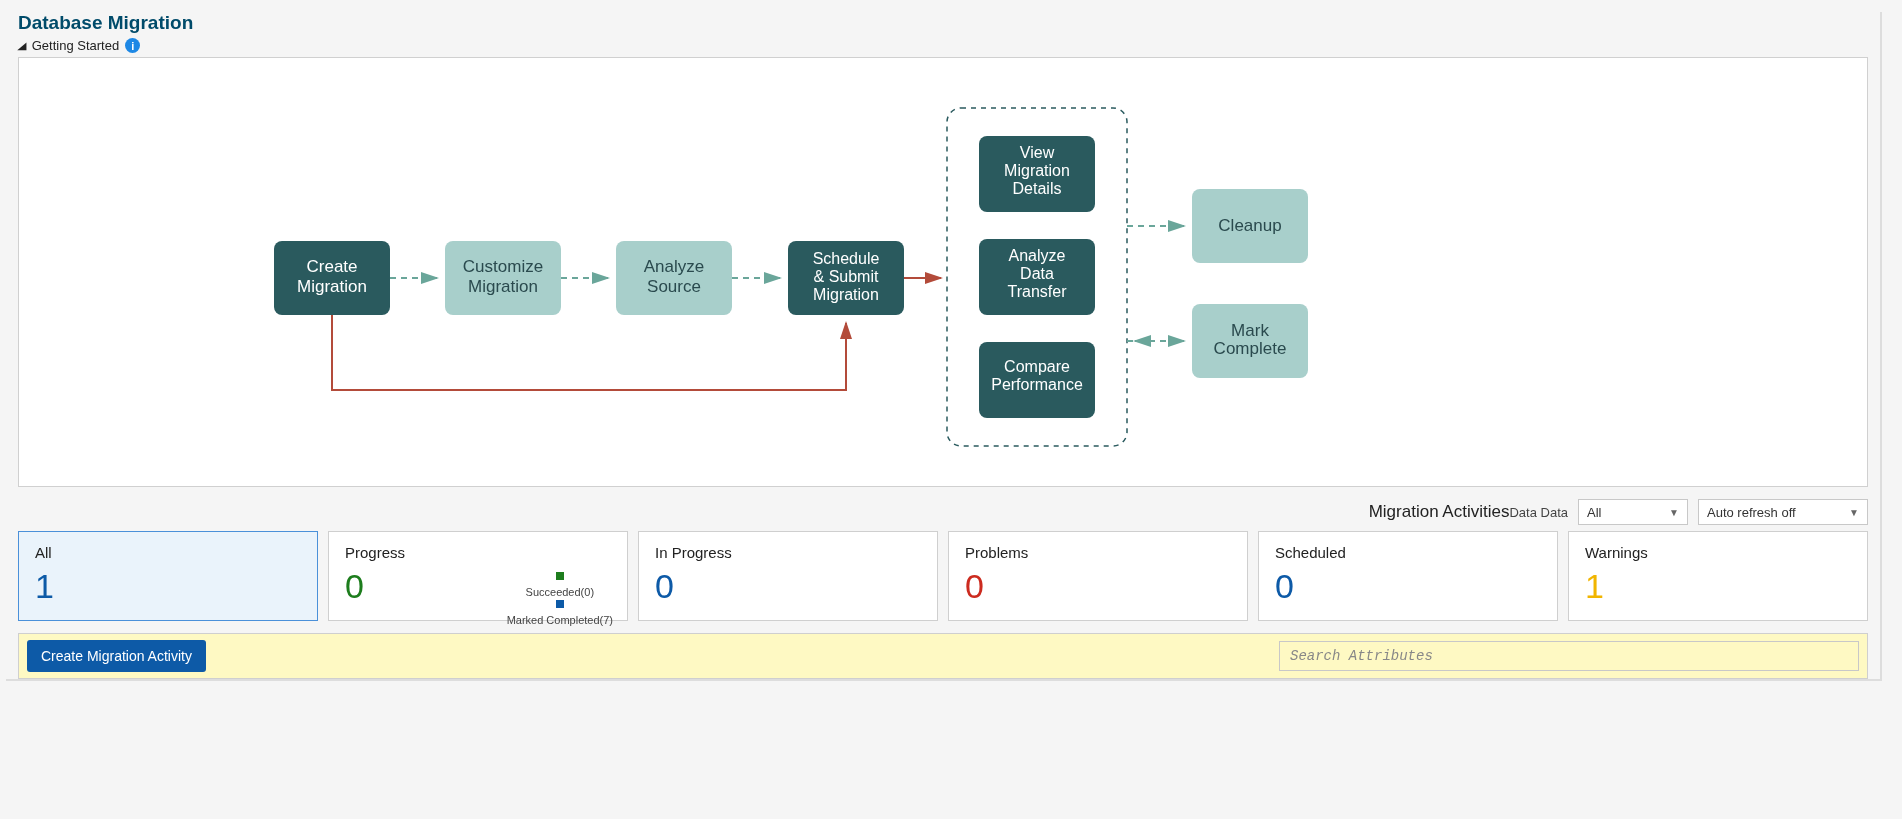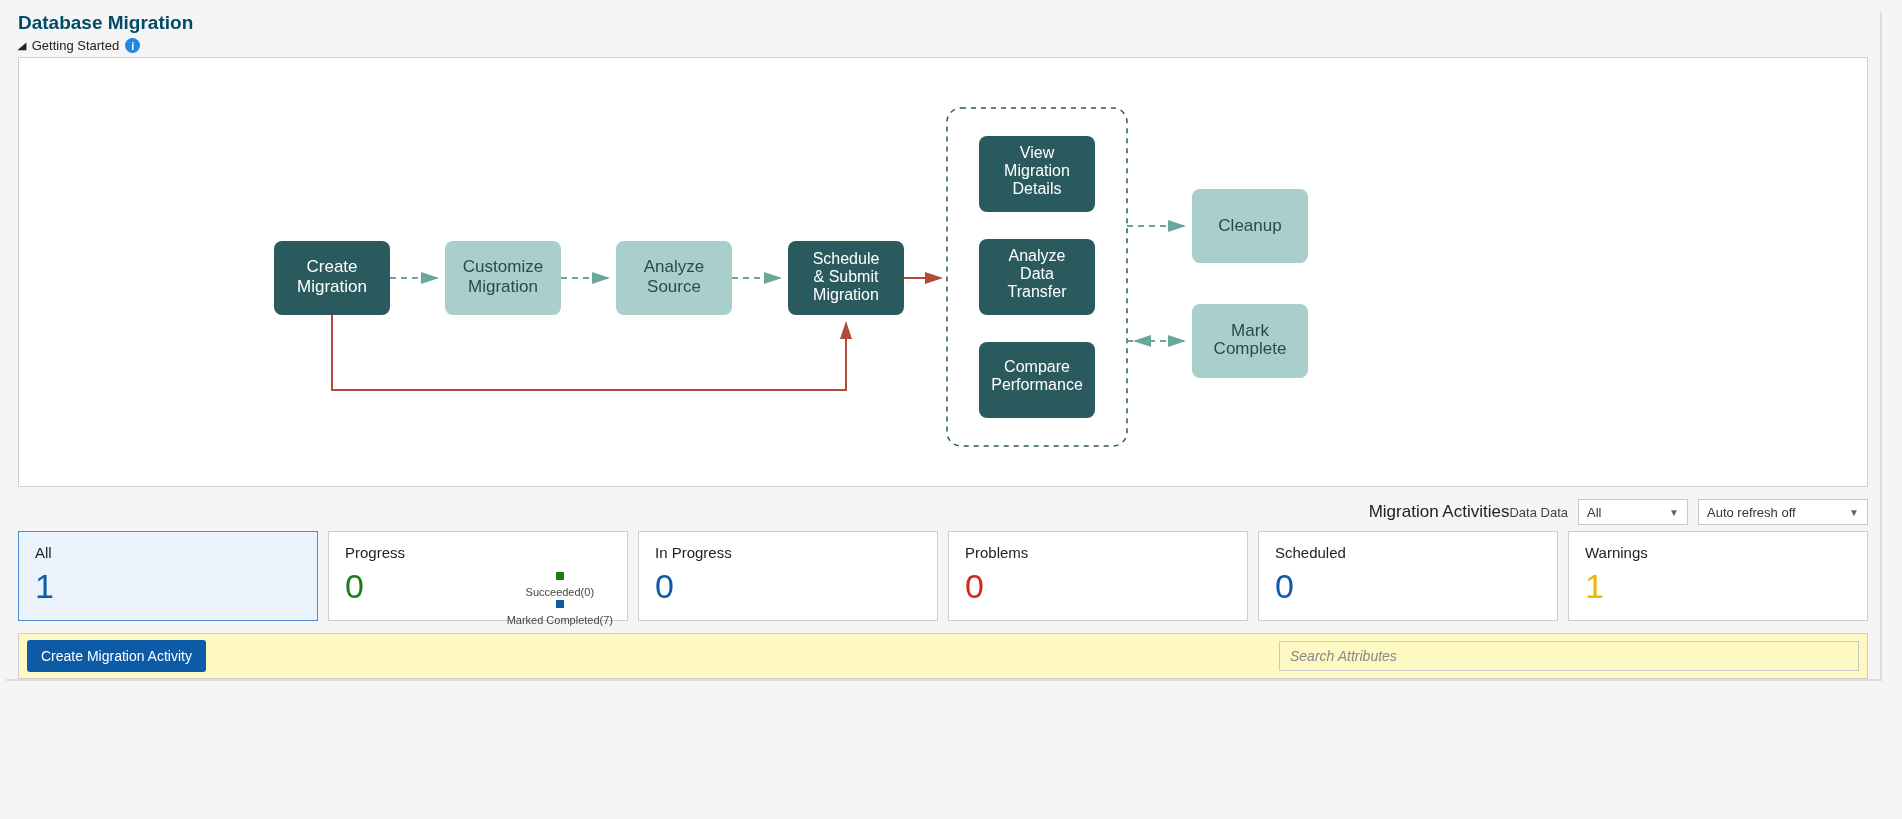--- a/index.html
+++ b/index.html
@@ -35,21 +35,21 @@
   .v-scheduled{color:#0d5aa7;}
   .v-warnings{color:#f1b500;}
   .legend{position:absolute;right:14px;top:40px;font-size:11px;color:#444;}
   .legend .row{display:flex;align-items:center;gap:6px;margin-bottom:2px;flex-direction:column;}
   .sq{width:8px;height:8px;display:inline-block;}
   .sq.green{background:#1d7d1d;}
   .sq.blue{background:#0d5aa7;}
 
   .actions-row{display:flex;align-items:center;justify-content:space-between;margin:12px 12px 0 12px;padding:6px 8px;background:#fef9c3;border:1px solid #cfcfcf;}
   .btn-primary{background:#0d5aa7;color:#fff;border:none;border-radius:3px;padding:8px 14px;font-size:14px;cursor:pointer;}
-  .search{border:1px solid #c8c8c8;height:30px;width:580px;padding:0 10px;color:#888;font-size:14px;font-style:italic;display:flex;align-items:center;}
+  .search{border:1px solid #c8c8c8;height:30px;width:580px;padding:0 10px;color:#888;font-size:14px;font-style:italic;display:flex;align-items:center;font-family:Liberation Mono, monospace;}
 </style>
 </head>
 <body>
 
 <div class="page">
  <div class="frame">
 
   <h1 class="title">Database Migration</h1>
 
   <div class="section-hdr">

